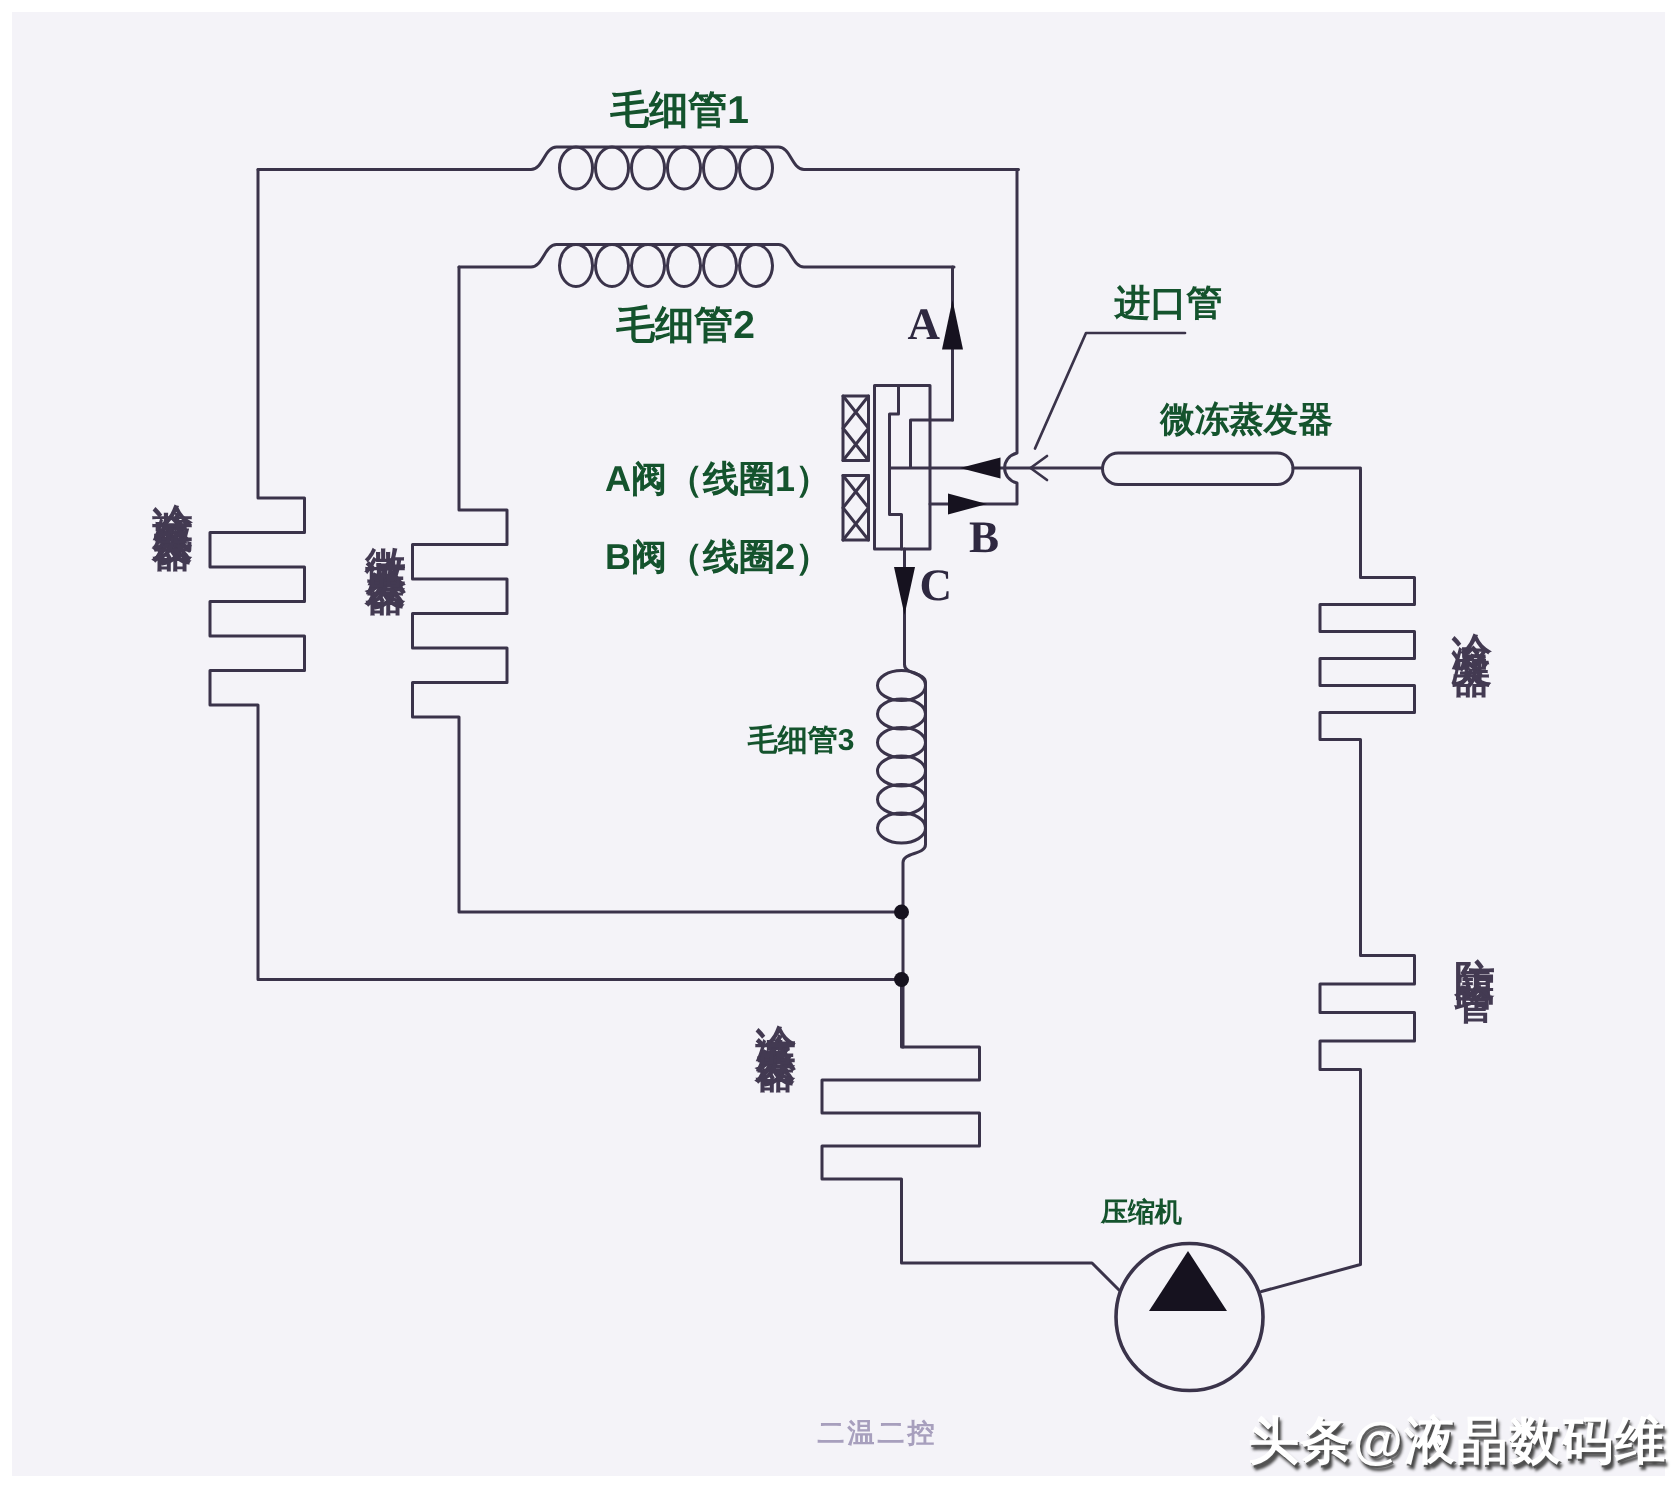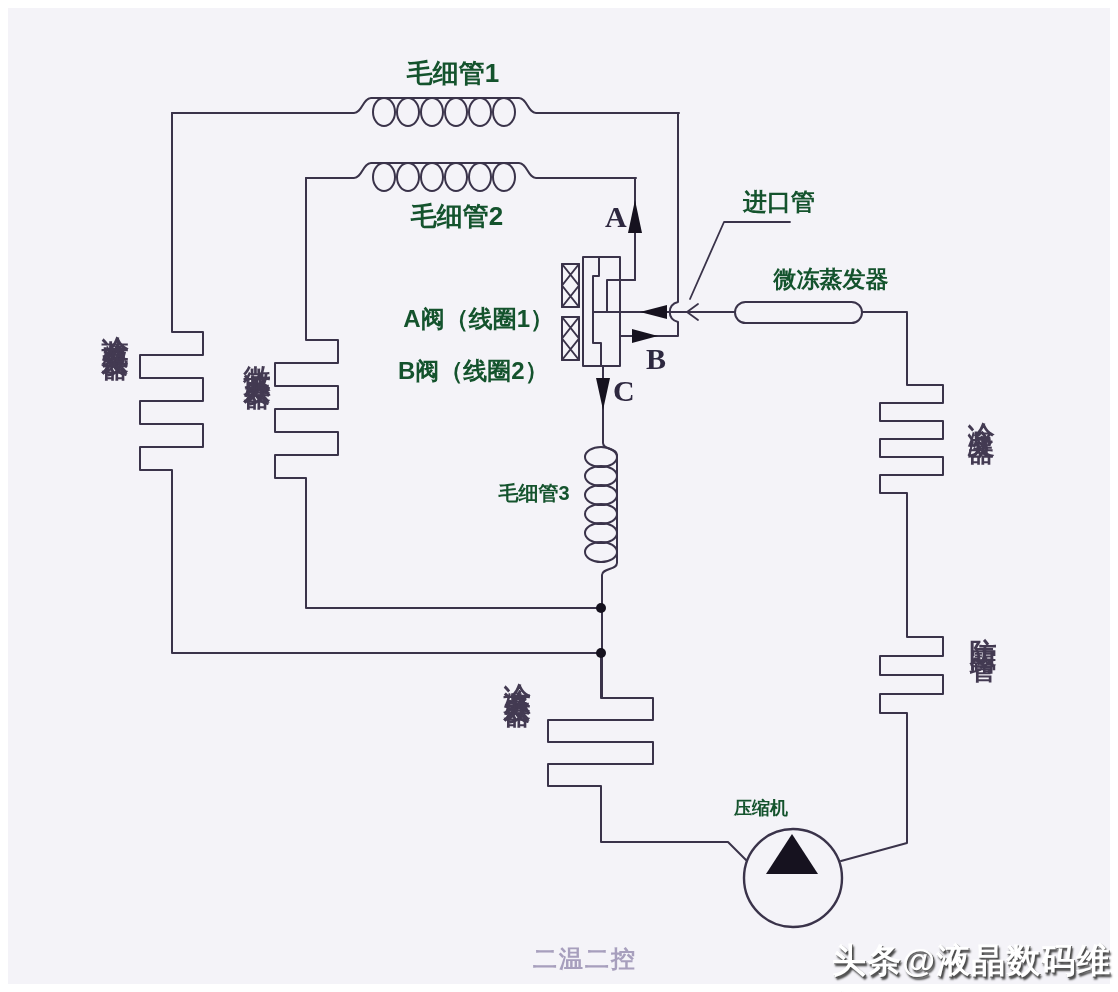--- a/index.html
+++ b/index.html
@@ -126,21 +126,21 @@
     <circle cx="601" cy="653" r="5"></circle>
   </g>
 </svg>
 
 <div class="lbl" style="left:453px;top:56px;font-size:26px;">毛细管1</div>
 
 <div class="lbl" style="left:457px;top:199px;font-size:26px;text-align:center;">毛细管2</div>
 
 <div class="lbl lbl-left" style="left:398px;top:271px;width:156px;text-align:right;font-size:24px;">A阀（线圈1）</div>
 
-<div class="lbl lbl-left" style="left:398px;top:323px;width:156px;font-size:24px;">B阀（线圈2）</div>
+<div class="lbl lbl-left" style="left:398px;top:323px;width:156px;text-align:right;font-size:24px;">B阀（线圈2）</div>
 
 <div class="port" style="left:605px;top:200px;font-size:30px;">A</div>
 
 <div class="port" style="left:646px;top:342px;font-size:30px;">B</div>
 
 <div class="port" style="left:613px;top:374px;font-size:30px;">C</div>
 
 <div class="lbl" style="left:757px;top:186px;font-size:24px;margin-left:22px;">进口管</div>
 
 <div class="lbl" style="left:831px;top:264px;font-size:23px;">微冻蒸发器</div>
@@ -152,15 +152,15 @@
 <div class="vlbl" style="left:239px;top:343px;font-size:27px;">微冻蒸发器</div>
 
 <div class="vlbl" style="left:499px;top:661px;font-size:27px;">冷冻蒸发器</div>
 
 <div class="vlbl" style="left:963px;top:400px;font-size:27px;letter-spacing:9px;">冷凝器</div>
 
 <div class="vlbl" style="left:965px;top:616px;font-size:27px;letter-spacing:9px;">防露管</div>
 
 <div class="lbl" style="left:761px;top:796px;font-size:18px;">压缩机</div>
 
-<div class="caption" style="left:585px;top:943px;font-size:24px;">二温二控</div>
+<div class="caption" style="left:585px;top:943px;font-size:18px;">二温二控</div>
 
 <div class="watermark" style="left:832px;top:938px;font-size:34px;">头条@液晶数码维修</div>
 
 </body></html>

